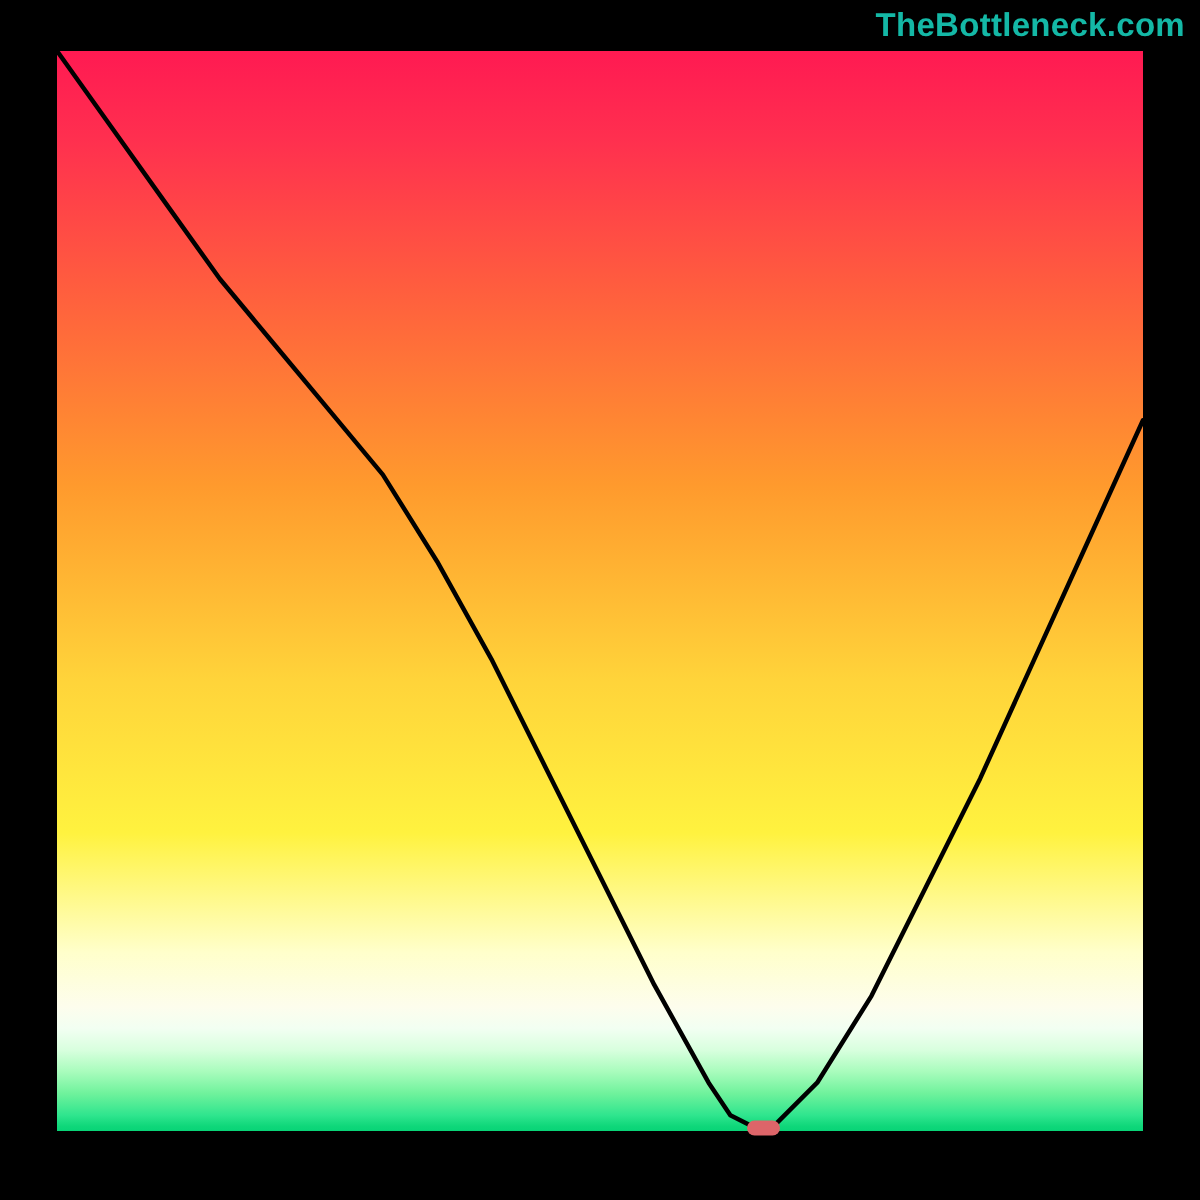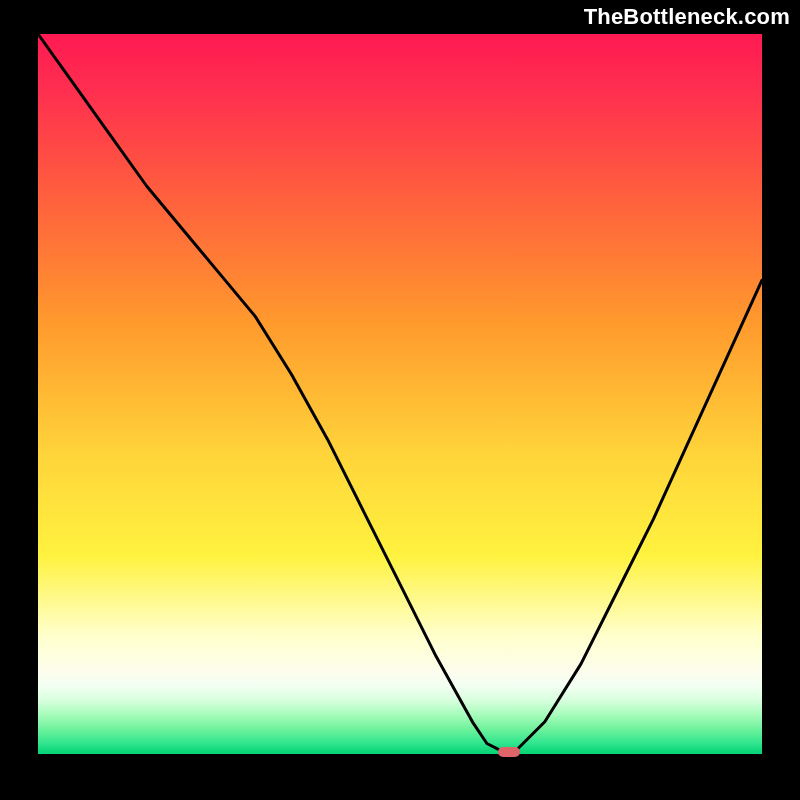--- a/index.html
+++ b/index.html
@@ -14,21 +14,21 @@
   .frame {
     position: relative;
     width: 800px;
     height: 800px;
     background: #000;
   }
   .watermark {
     position: absolute;
     top: 4px;
     right: 10px;
-    color: #ffffff;
+    color: #14b8a6;
     font-size: 22px;
     font-weight: 600;
     letter-spacing: 0.2px;
     z-index: 5;
   }
   .plot-outer {
     position: absolute;
     left: 38px;
     top: 34px;
     width: 724px;

